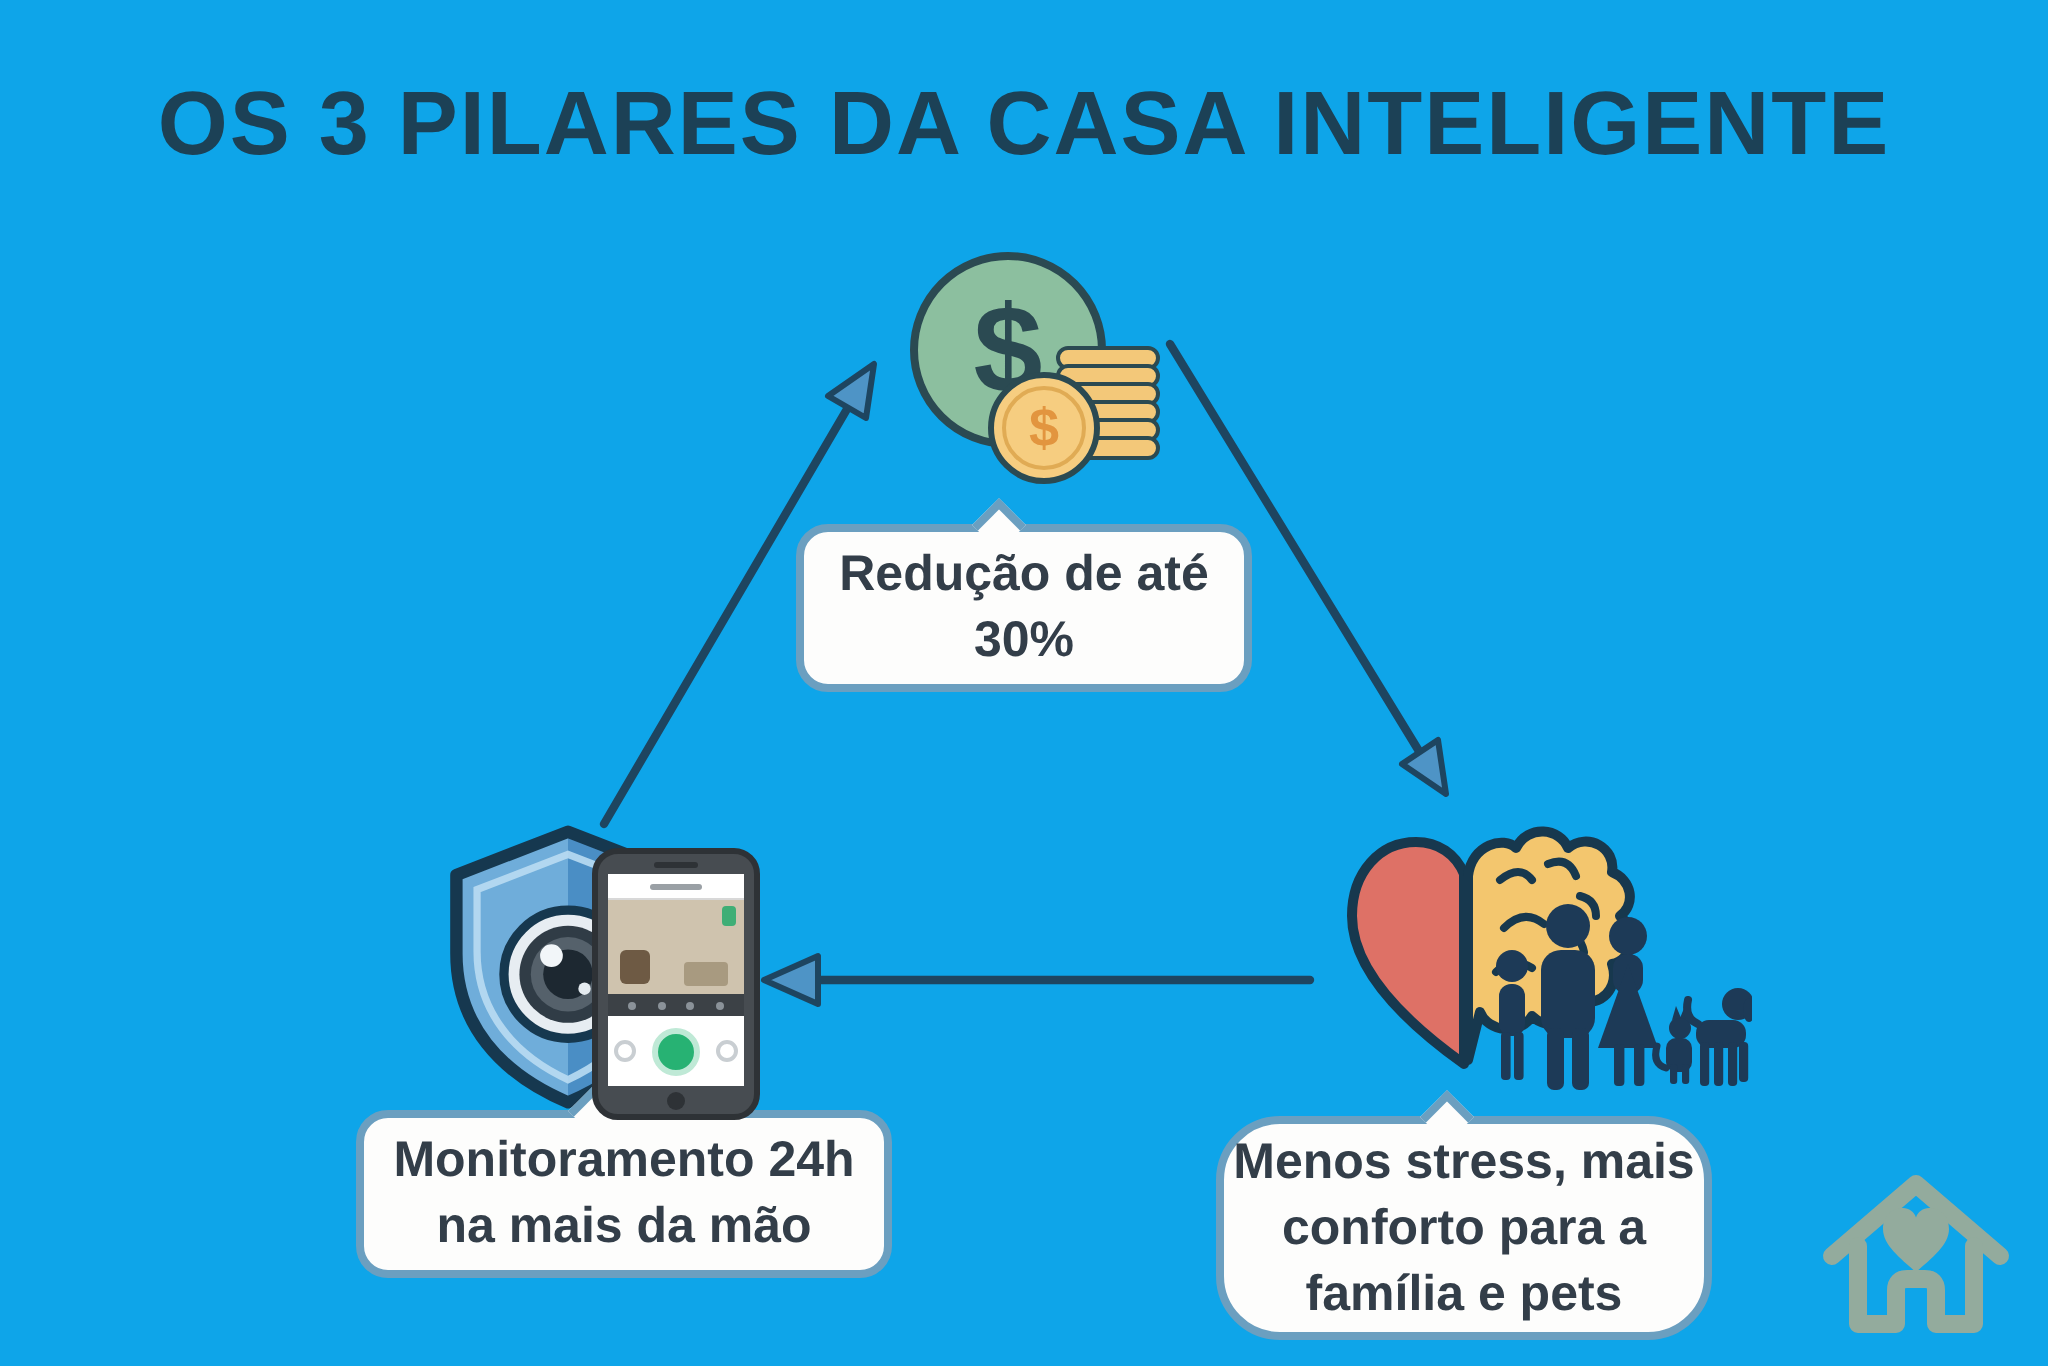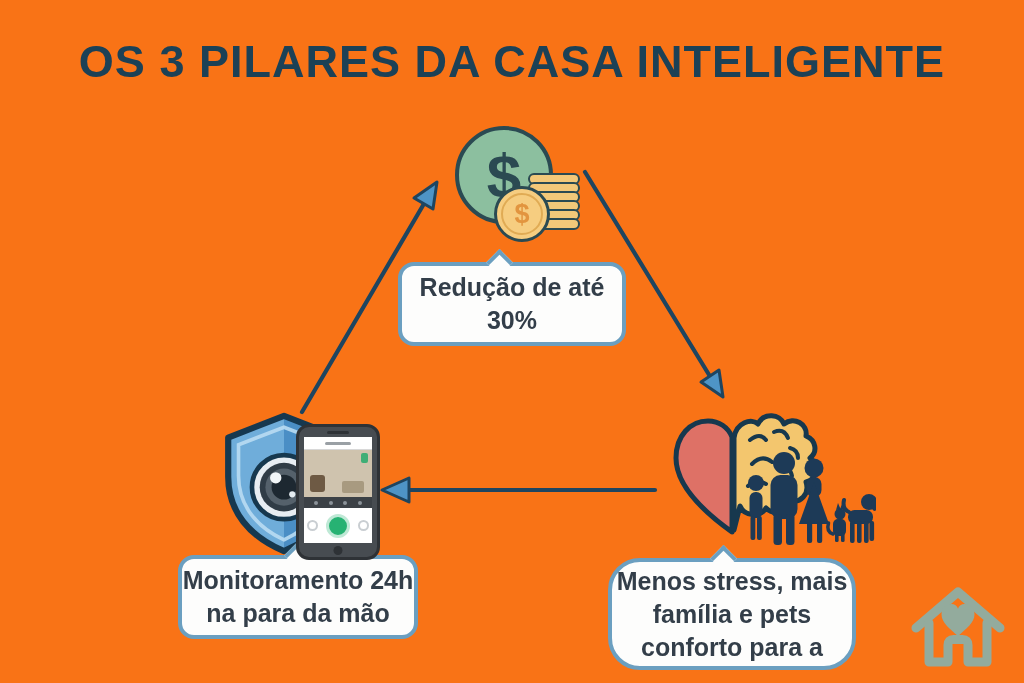--- a/index.html
+++ b/index.html
@@ -1,20 +1,20 @@
 <!DOCTYPE html>
 <html><head>
 <meta charset="utf-8">
 <style>
   * { margin:0; padding:0; box-sizing:border-box; }
   html,body { width:1024px; height:683px; }
   body { font-family:"Liberation Sans", sans-serif; }
   .canvas {
     position:relative; width:1024px; height:683px;
-    background:#f97316; overflow:hidden;padding-left:36px;
+    background:#0ea5e9; overflow:hidden;padding-left:36px;
   }
   .title {
     position:absolute; top:36px; left:0; width:1024px;
     text-align:center; font-size:45px; font-weight:700;
     letter-spacing:1px; color:#1c4156;
   }
   .arrows { position:absolute; left:0; top:0; width:1024px; height:683px; pointer-events:none; }
 
   
   .bubble {
@@ -159,24 +159,24 @@
         <div class="actions">
           <div class="sbtn"></div>
           <div class="gbtn"></div>
           <div class="sbtn"></div>
         </div>
       </div>
       <div class="home"></div>
     </div>
   </div>
 
-  <div class="bubble" style="left:178px; top:555px; width:240px; height:84px;">
+  <div class="bubble" style="left:178px; top:555px; width:268px; height:84px;">
     <div class="tail" style="left:106px;"></div>
     <div>Monitoramento 24h</div>
-    <div>na para da mão</div>
+    <div>na mais da mão</div>
   </div>
 
   <div class="comfort-ico">
     <svg width="220" height="148" viewBox="0 0 220 148">
 
       <path d="M76 126 C48 106 20 80 20 52 C20 30 34 15 52 15 C63 15 72 21 76 31 Z" fill="#de7166" stroke="#17384e" stroke-width="5" stroke-linejoin="round"></path>
 
       <path d="M78 124 L78 32 C80 16 96 12 102 18 C108 6 124 8 128 18 C138 10 152 18 150 30 C160 34 162 46 154 52 C164 60 160 74 150 76 C154 88 144 98 134 94 C132 106 118 110 110 102 C104 112 88 110 84 100 L78 124 Z" fill="#f3c66e" stroke="#17384e" stroke-width="5" stroke-linejoin="round"></path>
       <g fill="none" stroke="#17384e" stroke-width="4" stroke-linecap="round">
         <path d="M94 34 q10 -8 16 0"></path>
@@ -225,22 +225,22 @@
           <rect x="213.5" y="115" width="4.6" height="20" rx="2"></rect>
           <path d="M193 106 q-7 -3 -5 -12" fill="none" stroke="#1d3a57" stroke-width="4" stroke-linecap="round"></path>
         </g>
       </g>
     </svg>
   </div>
 
   <div class="bubble" style="left:608px; top:558px; width:248px; height:112px;border-radius:32px;">
     <div class="tail" style="left:102px;"></div>
     <div>Menos stress, mais</div>
+    <div>conforto para a</div>
     <div>família e pets</div>
-    <div>conforto para a</div>
   </div>
 
   <div class="logo">
     <svg width="100" height="94" viewBox="0 0 100 92">
       <path d="M8 45 L50 9 L92 45" fill="none" stroke="#93ab9d" stroke-width="9" stroke-linecap="round" stroke-linejoin="round"></path>
       <path d="M21 40 L21 79 L40 79 L40 62 Q40 56.5 45.5 56.5 L54.5 56.5 Q60 56.5 60 62 L60 79 L79 79 L79 40" fill="none" stroke="#93ab9d" stroke-width="9" stroke-linecap="round" stroke-linejoin="round"></path>
       <path d="M50 53 C42 46 33.5 39.5 33.5 31.5 C33.5 25 38 21 43.5 21 C46.4 21 49.2 23 50 25.8 C50.8 23 53.6 21 56.5 21 C62 21 66.5 25 66.5 31.5 C66.5 39.5 58 46 50 53 Z" fill="#93ab9d"></path>
     </svg>
   </div>
 

